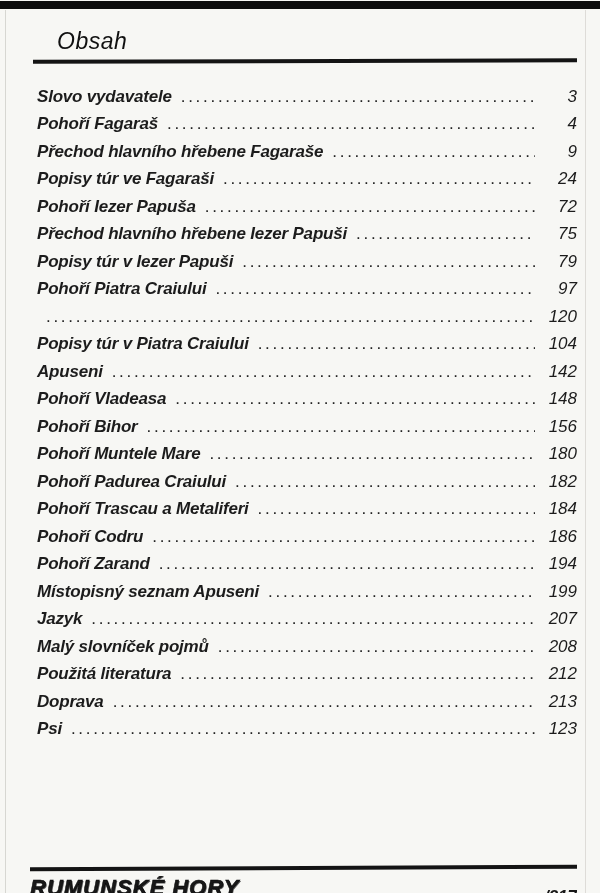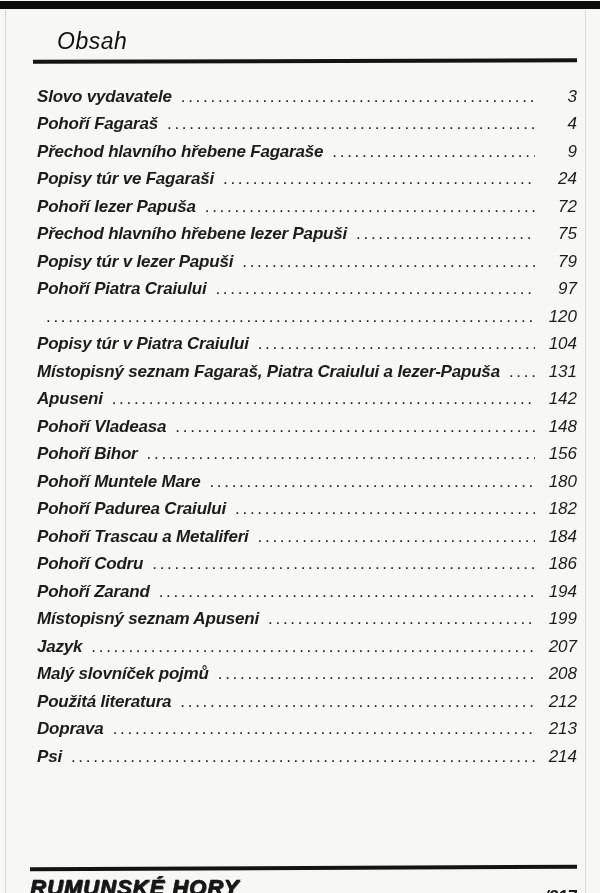--- a/index.html
+++ b/index.html
@@ -193,25 +193,20 @@
     <span class="leader"></span>
     <span class="pagenum">120</span>
   </div>
 
   <div class="row">
     <span class="label">Popisy túr v Piatra Craiului</span>
     <span class="leader"></span>
     <span class="pagenum">104</span>
   </div>
 
-  <div class="row">
-    <span class="label">Místopisný seznam Fagaraš, Piatra Craiului a Iezer-Papuša</span>
-    <span class="leader"></span>
-    <span class="pagenum">131</span>
-  </div>
 
   <div class="row">
     <span class="label">Apuseni</span>
     <span class="leader"></span>
     <span class="pagenum">142</span>
   </div>
 
   <div class="row">
     <span class="label">Pohoří Vladeasa</span>
     <span class="leader"></span>
@@ -280,21 +275,21 @@
 
   <div class="row">
     <span class="label">Doprava</span>
     <span class="leader"></span>
     <span class="pagenum">213</span>
   </div>
 
   <div class="row">
     <span class="label">Psi</span>
     <span class="leader"></span>
-    <span class="pagenum">214</span>
+    <span class="pagenum">123</span>
   </div>
 </div>
 </div>
 
 <div class="footer">
   <div class="footer-rule"></div>
   <div class="footer-row">
     <span class="footer-brand">RUMUNSKÉ HORY</span>
     <span class="footer-page">/217</span>
   </div>

